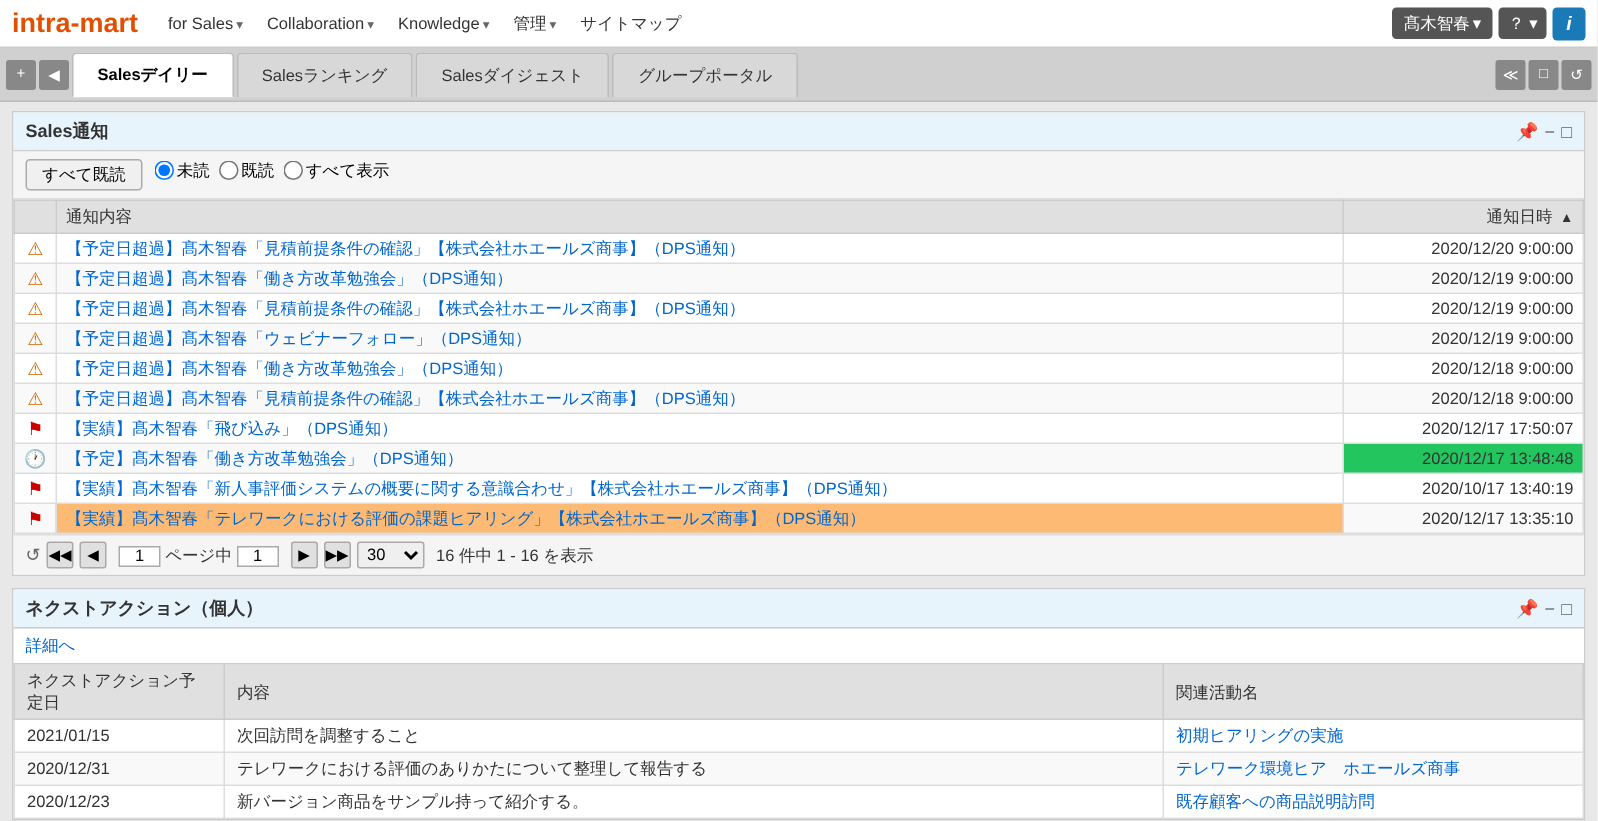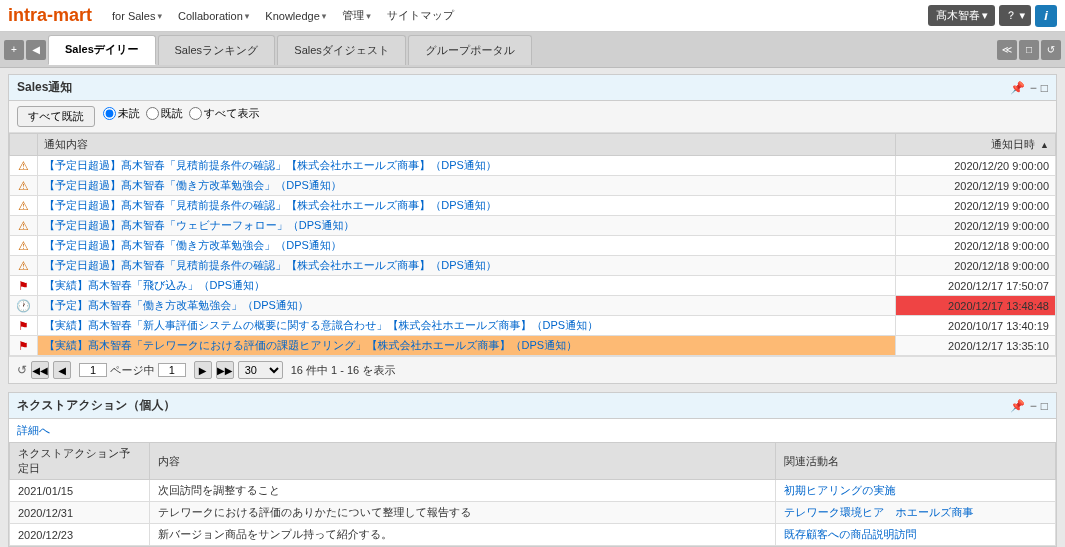--- a/index.html
+++ b/index.html
@@ -451,21 +451,21 @@
     <td class="date-cell" style="background:#f9f9f9;">2020/12/18 9:00:00</td>
   </tr>
           <tr>
     <td class="icon-cell" style=""><span style="color:#cc0000;font-size:12px;">⚑</span></td>
     <td class="content-cell" style=""><a href="#" style="color:#0066cc;text-decoration:none;">【実績】髙木智春「飛び込み」（DPS通知）</a></td>
     <td class="date-cell" style="">2020/12/17 17:50:07</td>
   </tr>
           <tr>
     <td class="icon-cell" style="background:#f9f9f9;"><span style="color:#666;font-size:12px;">🕐</span></td>
     <td class="content-cell" style="background:#f9f9f9;"><a href="#" style="color:#0066cc;text-decoration:none;">【予定】髙木智春「働き方改革勉強会」（DPS通知）</a></td>
-    <td class="date-cell" style="background:#ef4444;">2020/12/17 13:48:48</td>
+    <td class="date-cell" style="background:#22c55e;">2020/12/17 13:48:48</td>
   </tr>
           <tr>
     <td class="icon-cell" style=""><span style="color:#cc0000;font-size:12px;">⚑</span></td>
     <td class="content-cell" style=""><a href="#" style="color:#0066cc;text-decoration:none;">【実績】髙木智春「新人事評価システムの概要に関する意識合わせ」【株式会社ホエールズ商事】（DPS通知）</a></td>
     <td class="date-cell" style="">2020/10/17 13:40:19</td>
   </tr>
           <tr>
     <td class="icon-cell" style="background:#f9f9f9;"><span style="color:#cc0000;font-size:12px;">⚑</span></td>
     <td class="content-cell" style="background:#fdba74;"><a href="#" style="color:#0066cc;text-decoration:none;">【実績】髙木智春「テレワークにおける評価の課題ヒアリング」【株式会社ホエールズ商事】（DPS通知）</a></td>
     <td class="date-cell" style="background:#f9f9f9;">2020/12/17 13:35:10</td>

